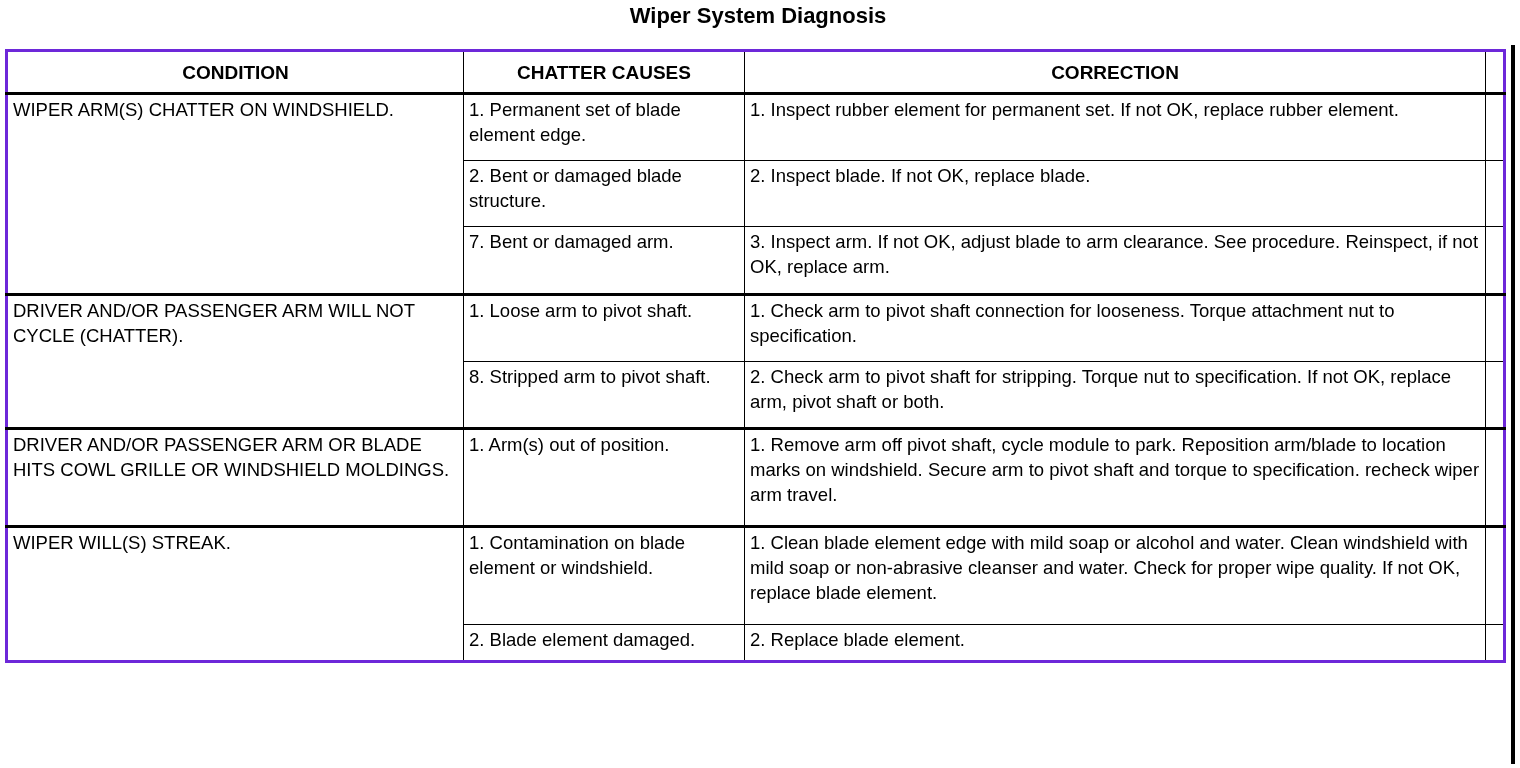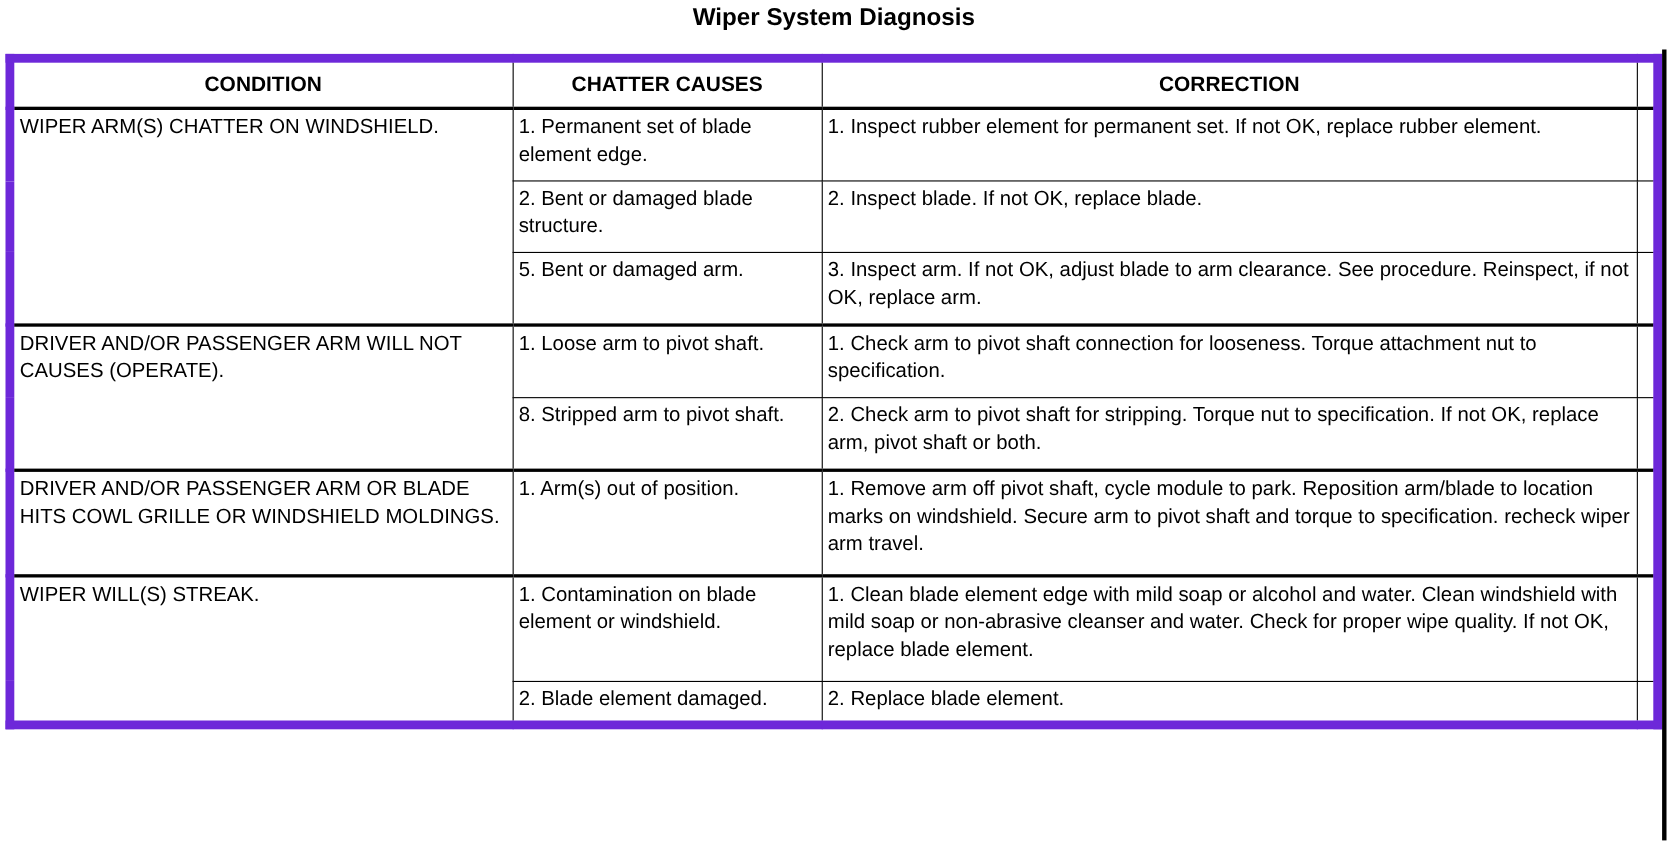--- a/index.html
+++ b/index.html
@@ -34,21 +34,21 @@
     top: 49px;
     width: 1500px;
     height: 710px;
   }
 
   table.diag {
     border-collapse: collapse;
     table-layout: fixed;
     width: 1498px;
     height: 614px;
-    border: 8px solid #6d28d9;
+    border: 3px solid #6d28d9;
   }
 
   table.diag th,
   table.diag td {
     border: 1px solid #000;
     vertical-align: top;
     padding: 2px 5px 2px 5px;
     font-size: 18.5px;
     line-height: 25px;
     font-weight: normal;
@@ -123,26 +123,26 @@
           <td>1. Permanent set of blade element edge.</td>
           <td>1. Inspect rubber element for permanent set. If not OK, replace rubber element.</td>
           <td class="extra-cell"></td>
         </tr>
         <tr>
           <td>2. Bent or damaged blade structure.</td>
           <td>2. Inspect blade. If not OK, replace blade.</td>
           <td class="extra-cell"></td>
         </tr>
         <tr>
-          <td>5. Bent or damaged arm.</td>
+          <td>7. Bent or damaged arm.</td>
           <td>3. Inspect arm. If not OK, adjust blade to arm clearance. See procedure. Reinspect, if not OK, replace arm.</td>
           <td class="extra-cell"></td>
         </tr>
         <tr class="group-start">
-          <td class="condition-cell" rowspan="2">DRIVER AND/OR PASSENGER ARM WILL NOT CAUSES (OPERATE).</td>
+          <td class="condition-cell" rowspan="2">DRIVER AND/OR PASSENGER ARM WILL NOT CYCLE (CHATTER).</td>
           <td>1. Loose arm to pivot shaft.</td>
           <td>1. Check arm to pivot shaft connection for looseness. Torque attachment nut to specification.</td>
           <td class="extra-cell"></td>
         </tr>
         <tr>
           <td>8. Stripped arm to pivot shaft.</td>
           <td>2. Check arm to pivot shaft for stripping. Torque nut to specification. If not OK, replace arm, pivot shaft or both.</td>
           <td class="extra-cell"></td>
         </tr>
         <tr class="group-start">

